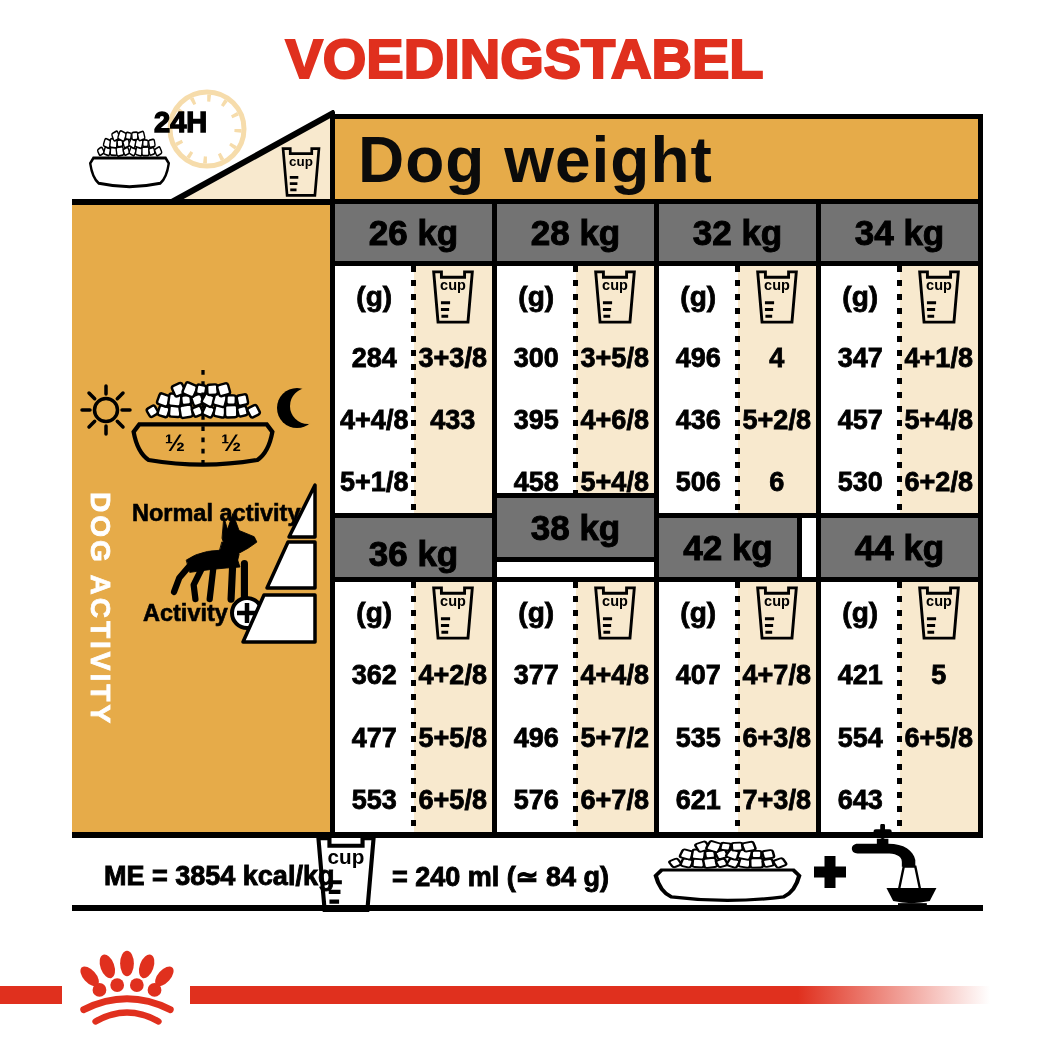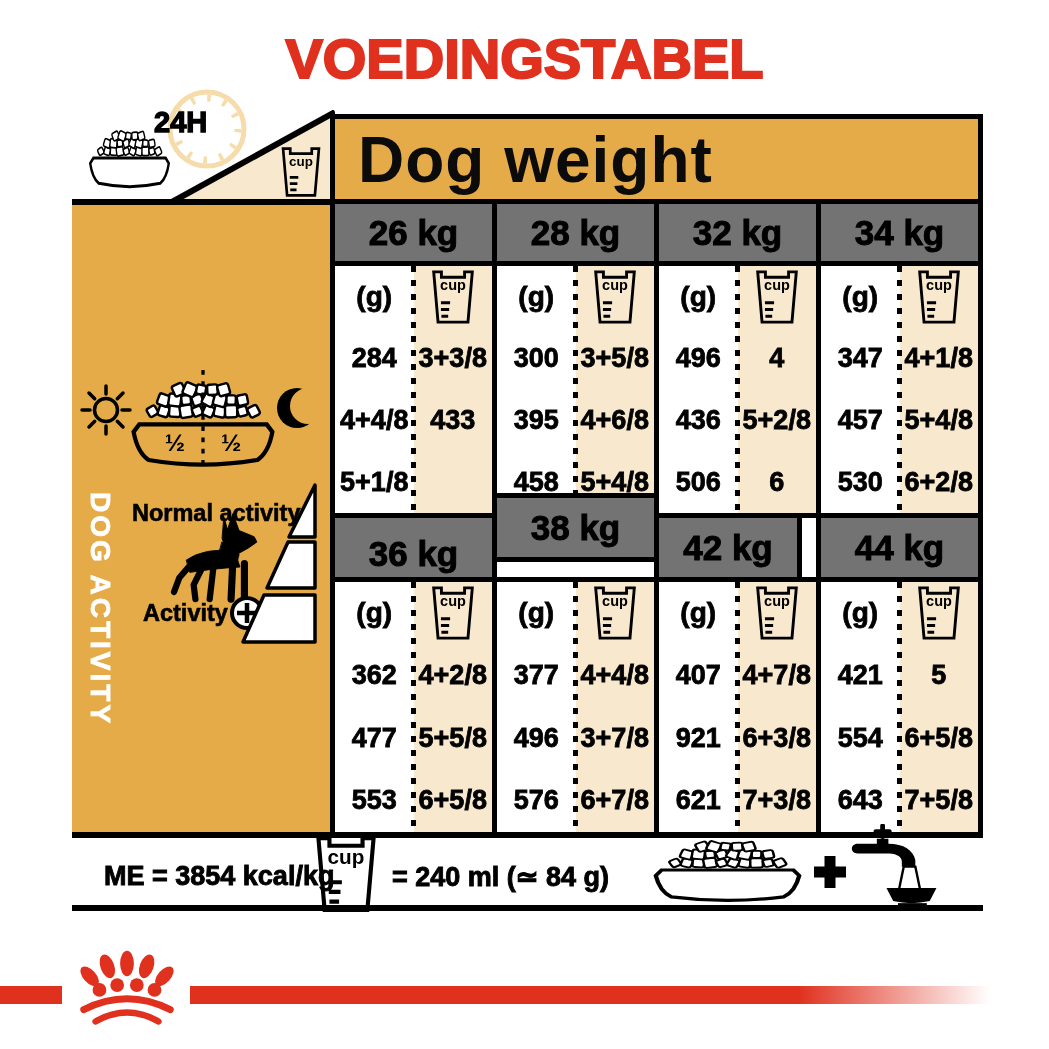--- a/index.html
+++ b/index.html
@@ -268,39 +268,39 @@
         <div class="cellgrid">
           <div class="gv unit">(g)</div>
           <div class="cv">
             <svg class="cupicon" viewBox="0 0 46 58">
               <use href="#cupsym"></use>
             </svg>
           </div>
           <div class="gv">377</div>
           <div class="cv">4+4/8</div>
           <div class="gv">496</div>
-          <div class="cv">3+7/8</div>
+          <div class="cv">5+7/2</div>
           <div class="gv">576</div>
           <div class="cv">6+7/8</div>
         </div>
       </div>
       <div class="wcell" style="left: 654px; top: 513px; width: 148px; height: 69px;">42 kg</div>
       <div class="dcell" style="left: 654px; top: 577px; width: 167px; height: 260px;">
         <div class="cuphalf"></div>
         <div class="dotline"></div>
         <div class="cellgrid">
           <div class="gv unit">(g)</div>
           <div class="cv">
             <svg class="cupicon" viewBox="0 0 46 58">
               <use href="#cupsym"></use>
             </svg>
           </div>
           <div class="gv">407</div>
           <div class="cv">4+7/8</div>
-          <div class="gv">921</div>
+          <div class="gv">535</div>
           <div class="cv">6+3/8</div>
           <div class="gv">621</div>
           <div class="cv">7+3/8</div>
         </div>
       </div>
       <div class="wcell" style="left: 816px; top: 513px; width: 167px; height: 69px;">44 kg</div>
       <div class="dcell" style="left: 816px; top: 577px; width: 167px; height: 260px;">
         <div class="cuphalf"></div>
         <div class="dotline"></div>
         <div class="cellgrid">
@@ -308,21 +308,20 @@
           <div class="cv">
             <svg class="cupicon" viewBox="0 0 46 58">
               <use href="#cupsym"></use>
             </svg>
           </div>
           <div class="gv">421</div>
           <div class="cv">5</div>
           <div class="gv">554</div>
           <div class="cv">6+5/8</div>
           <div class="gv">643</div>
-          <div class="cv">7+5/8</div>
         </div>
       </div>
     </div>
 
   <div class="abs fline" style="left:72px;top:832px;width:911px"></div>
   <div class="abs fline" style="left:72px;top:905px;width:911px"></div>
 
   <div class="abs ftext" style="left:104px;top:861px">ME = 3854 kcal/kg</div>
 
   <svg class="abs" style="left:314px;top:834px" width="64" height="80" viewBox="0 0 46 58">

